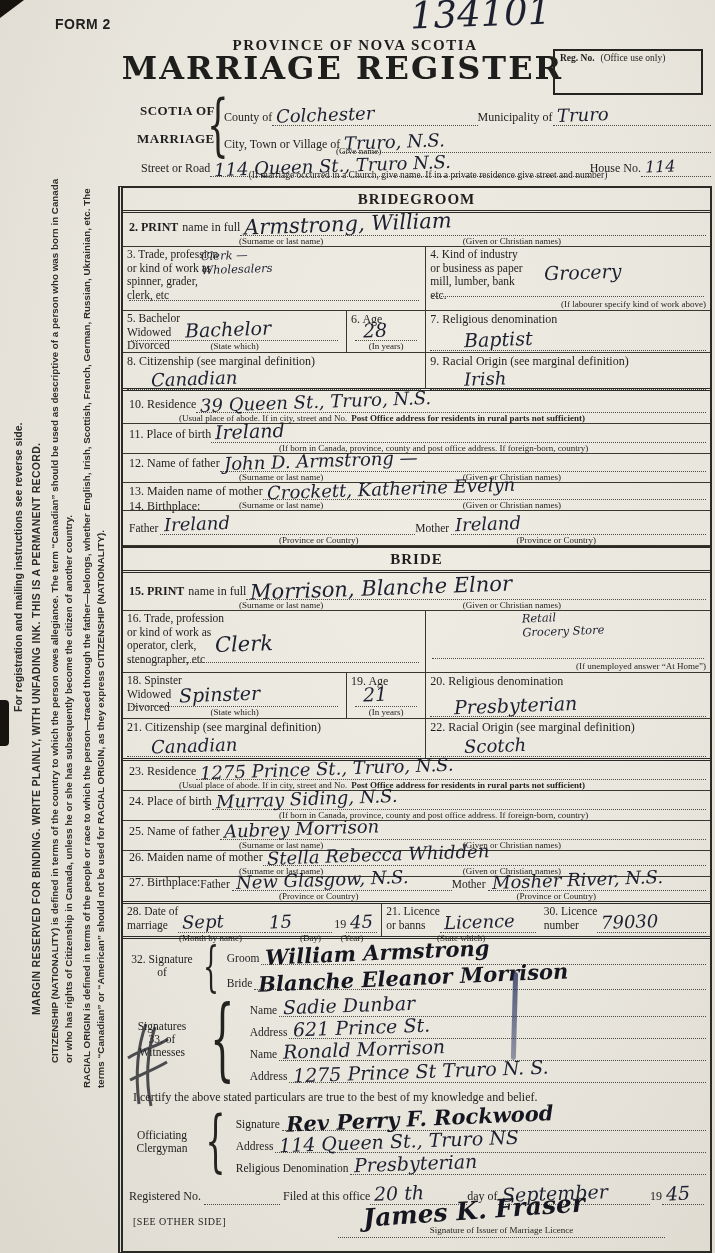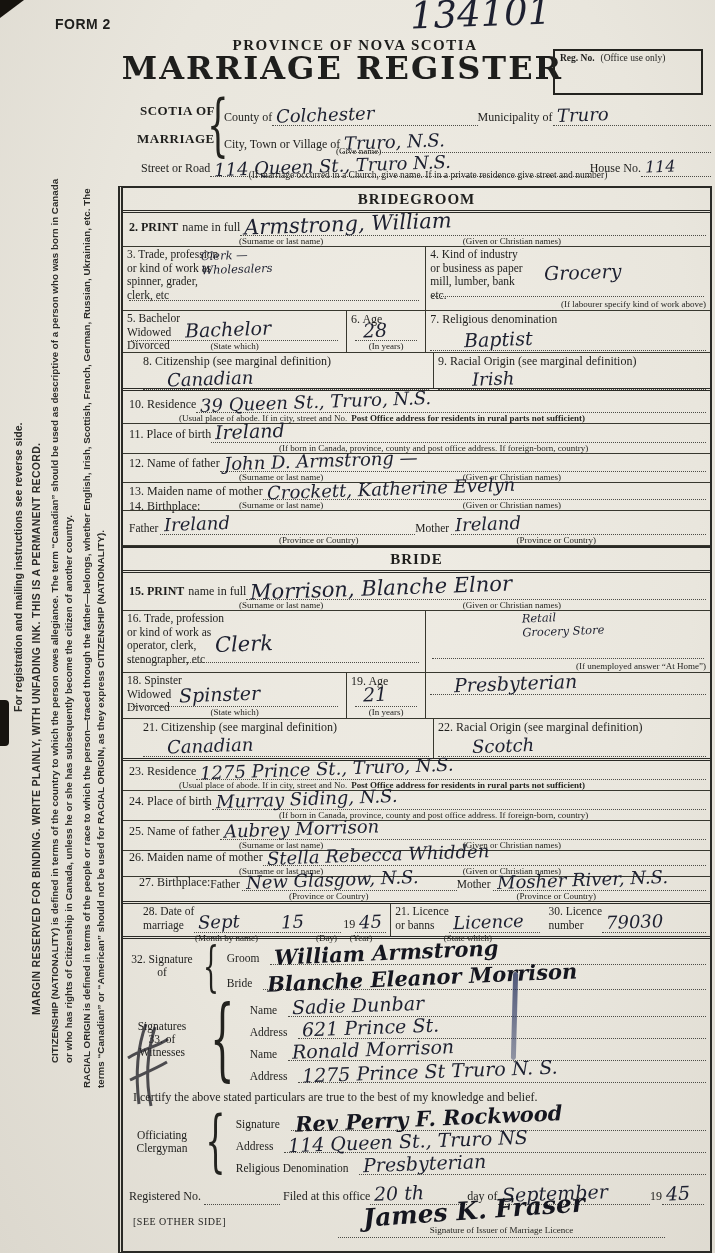--- a/index.html
+++ b/index.html
@@ -61,21 +61,21 @@
   .subrow.center { justify-content: center; }
   .bold { font-weight: bold; }
   .line { display: flex; align-items: flex-end; }
   .stack { display: flex; flex-direction: column; justify-content: flex-end; height: 100%; }
   .stack.sb { justify-content: space-between; }
 
   
   .table { position: absolute; left: 118px; top: 186px; width: 594px; height: 1067px;
            border: 2px solid #2a2a26; border-left: 5px double #2a2a26; }
   .row { position: relative; border-bottom: 1px solid #38382f; padding: 1px 4px 0 6px; }
-  .row.sep { border-bottom: 3px double #2a2a26; padding-left: 16px; }
+  .row.sep { border-bottom: 3px double #2a2a26; }
   .row.nb { border-bottom: none; }
   .sec { text-align: center; font-weight: bold; font-size: 15px; letter-spacing: 1px;
          border-bottom: 3px double #2a2a26; padding: 3px 0 2px; }
   .sec.top { border-top: 2px solid #2a2a26; }
   .cols { display: flex; padding: 0; }
   .cell { position: relative; flex: 1 1 auto; border-left: 1px solid #38382f; padding: 1px 4px; min-width: 0; }
   .cell:first-child { border-left: none; }
   .wA { flex: 0 0 51.5%; } .w1 { flex: 0 0 38%; } .w2 { flex: 0 0 13.5%; }
   .wd { flex: 0 0 44%; } .wl { flex: 0 0 27%; }
   .nbl { border-left: none; }
@@ -105,21 +105,21 @@
   .sr-date .s1 { margin-left: 52px; } .sr-date .s2 { margin-left: 58px; } .sr-date .s3 { margin-left: auto; margin-right: 14px; }
   .yr { padding: 0 0 1px 2px; } .sm2 { flex: 0 0 30px; }
 
   
   .group { display: flex; align-items: center; padding: 2px 4px 2px 6px; }
   .g32 { height: 54px; } .g33 { height: 92px; } .gcl { height: 70px; }
   .gl { flex: 0 0 66px; text-align: center; font-size: 11.5px; line-height: 13px; white-space: pre-line; }
   .b2 { font-size: 50px; transform: scale(.5,1.1); } .b3 { font-size: 64px; transform: scale(.5,1.05); }
   .b4 { font-size: 86px; transform: scale(.45,1.05); }
   .gcol { flex: 1 1 auto; display: flex; flex-direction: column; justify-content: space-around; height: 100%; min-width: 0; }
-  .gcol .line { min-height: 20px; gap: 9px; }
+  .gcol .line { min-height: 20px; }
   .certline { font-size: 12px; padding: 5px 0 2px 10px; height: 22px; }
   .regline { display: flex; align-items: flex-end; padding: 0 6px 2px 6px; height: 30px; }
   .wdots { width: 76px; border-bottom: 1px dotted #4c4c46; margin: 0 3px; align-self: flex-end; height: 14px; }
   .fill.smf { flex: 0 0 42px; }
   .issuer { position: relative; height: 46px; }
   .isline { position: absolute; left: 215px; right: 45px; bottom: 15px; border-bottom: 1px dotted #4c4c46; }
   .issuer .hw { position: absolute; left: 240px; top: -8px; transform: rotate(-4deg); }
   .issuersub { position: absolute; left: 215px; right: 45px; bottom: 18px; text-align: center; font-size: 9px; }
   .seeother { position: absolute; left: 10px; bottom: 24px; font-size: 10px; letter-spacing: .5px; }
 
@@ -351,20 +351,21 @@
 Divorced</div>
         <div class="hw hw19 hwabs tG">Spinster</div>
         <div class="cellsub">(State which)</div>
       </div>
       <div class="cell w2">
         <div class="lbl">19. Age</div>
         <div class="hw hw19 hwabs tH">21</div>
         <div class="cellsub">(In years)</div>
       </div>
       <div class="cell stack sb">
+        <div class="lbl">20. Religious denomination</div>
         <div class="line">
             <span class="fill"><span class="hw hw19 ind20">Presbyterian</span></span>
           </div>
       </div>
     </div>
 
     <div class="row cols r2122 sep">
       <div class="cell wA stack sb">
         <div class="lbl">21. Citizenship (see marginal definition)</div>
         <div class="line">

